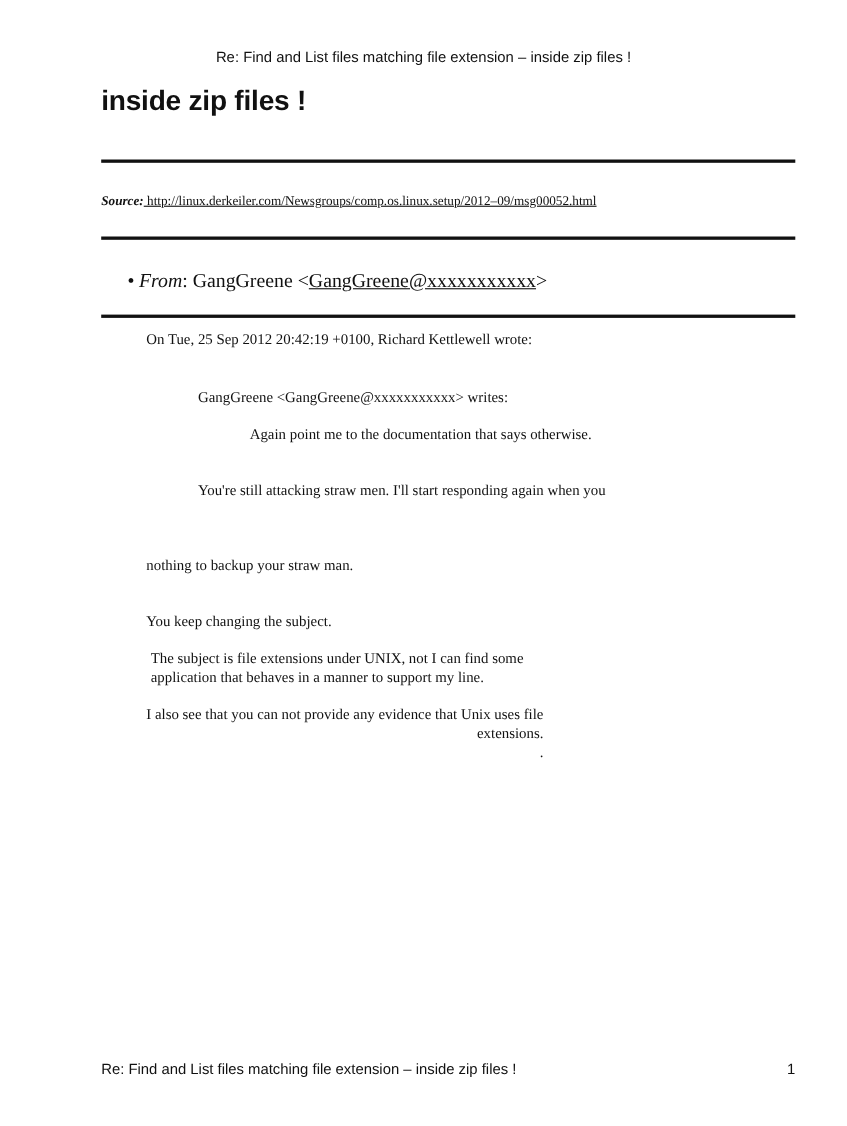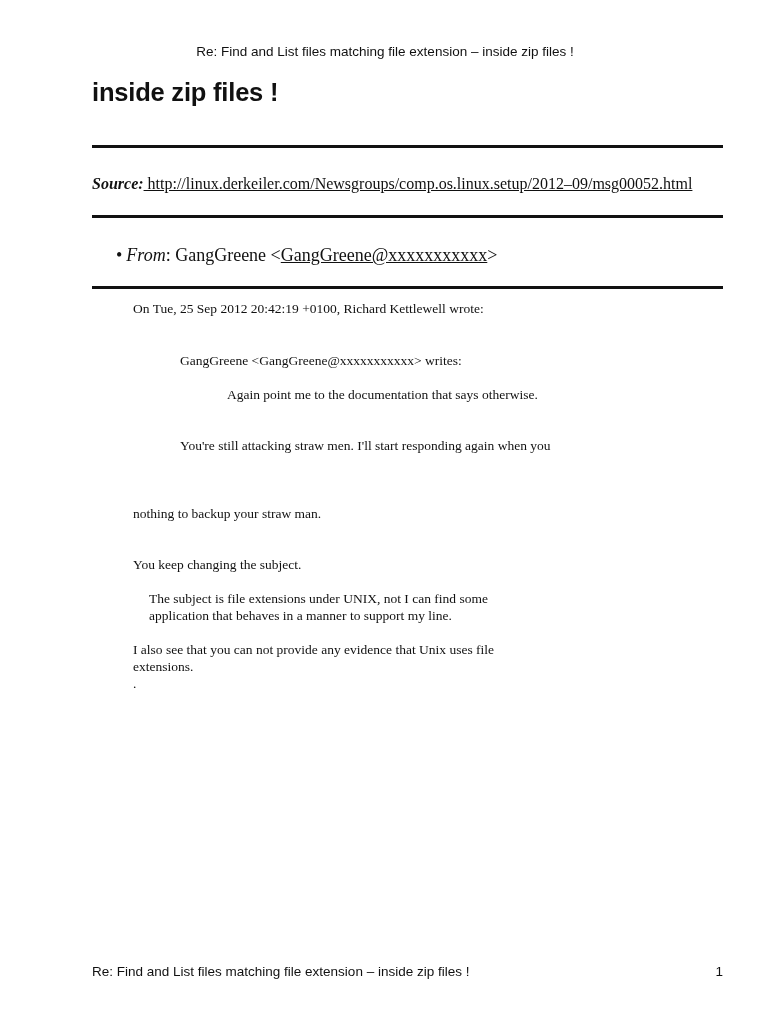--- a/index.html
+++ b/index.html
@@ -3,21 +3,21 @@
   <meta charset="utf-8">
   <style>
     html, body { margin: 0; padding: 0; background: #ffffff; }
     body { width: 770px; height: 1024px; position: relative; overflow: hidden; color: #111; }
     .sans { font-family: "Liberation Sans", sans-serif; }
     .serif { font-family: "Liberation Serif", serif; }
     .abs { position: absolute; }
     #running-header { left: 0; width: 770px; top: 44px; text-align: center; font-size: 13.5px; }
     #title { left: 92px; top: 76px; width: 640px; font-size: 25.5px; font-weight: bold; line-height: 33px; letter-spacing: -0.2px; }
     .rule { left: 92px; width: 631px; height: 3px; background: #111; }
-    #source { left: 92px; top: 175px; font-size: 16px; }
+    #source { left: 92px; top: 175px; font-size: 12px; }
     #source .label { font-weight: bold; font-style: italic; }
     #source a { color: #111; text-decoration: underline; }
     ul.meta { left: 116px; top: 247px; margin: 0; padding: 0; list-style: none; font-size: 18px; line-height: 17px; }
     ul.meta li::before { content: "\2022"; margin-right: 4px; }
     ul.meta a { color: #111; text-decoration: underline; }
     .p { font-size: 13.5px; line-height: 17px; margin-left: 41px; }
     #footer-title { left: 92px; top: 964px; font-size: 13.5px; }
     #footer-page { left: 700px; top: 964px; width: 23px; text-align: right; font-size: 13.5px; }
   </style>
 </head>
@@ -48,24 +48,24 @@
 <div class="abs p serif" style="left:139px; top:352px;">GangGreene &lt;GangGreene@xxxxxxxxxxx&gt; writes:</div>
 <div class="abs p serif" style="left:186px; top:386px;">Again point me to the documentation that says otherwise.</div>
 <div class="abs p serif" style="left:139px; top:437px;">
   <div>You're still attacking straw men. I'll start responding again when you</div>
 </div>
 
 <div class="abs p serif" style="left:92px; top:505px;">
   <div>nothing to backup your straw man.</div>
 </div>
 <div class="abs p serif" style="left:92px; top:556px;">You keep changing the subject.</div>
-<div class="abs p serif" style="left:108px; top:590px;font-family:Liberation Serif, serif;">
+<div class="abs p serif" style="left:96px; top:590px;font-family:Liberation Serif, serif;">
   <div>The subject is file extensions under UNIX, not I can find some</div>
   <div>application that behaves in a manner to support my line.</div>
 </div>
-<div class="abs p serif" style="left:92px; top:641px;">
+<div class="abs p serif" style="left:92px; top:641px;text-align:right;">
   <div>I also see that you can not provide any evidence that Unix uses file</div>
   <div>extensions.</div>
   <div>.</div>
 </div>
 
 <div id="footer-title" class="abs sans">Re: Find and List files matching file extension – inside zip files !</div>
 <div id="footer-page" class="abs sans">1</div>
 
 </body></html>

